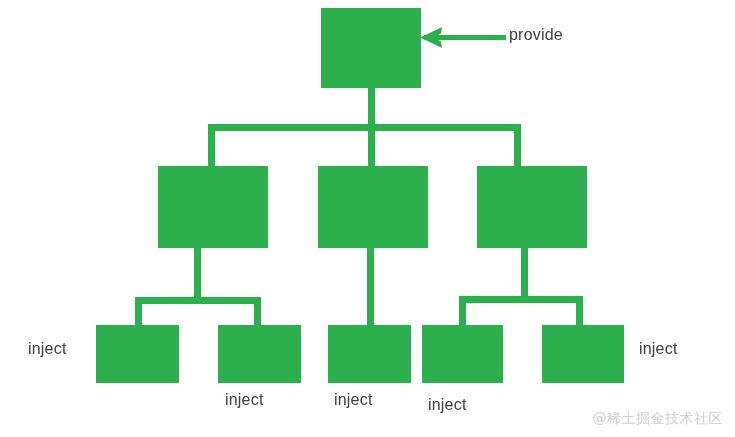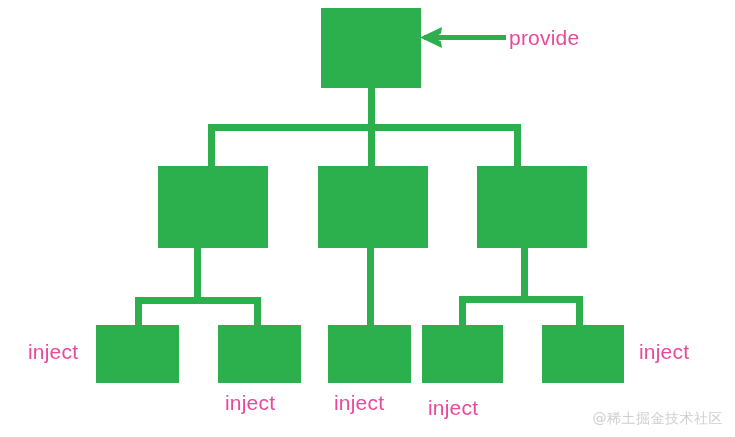--- a/index.html
+++ b/index.html
@@ -19,23 +19,23 @@
     position: absolute;
     left: 0;
     top: 0;
     width: 735px;
     height: 437px;
     display: block;
   }
   .node-label {
     position: absolute;
     font-family: "Liberation Sans", sans-serif;
-    font-size: 21px;
+    font-size: 16px;
     line-height: 1;
-    color: #ec4899;
+    color: #404040;
     white-space: nowrap;
     letter-spacing: 0.2px;
   }
   #watermark {
     position: absolute;
     right: 12px;
     bottom: 9px;
     font-family: "DejaVu Sans", sans-serif;
     font-size: 14px;
     color: #cfcfcf;

